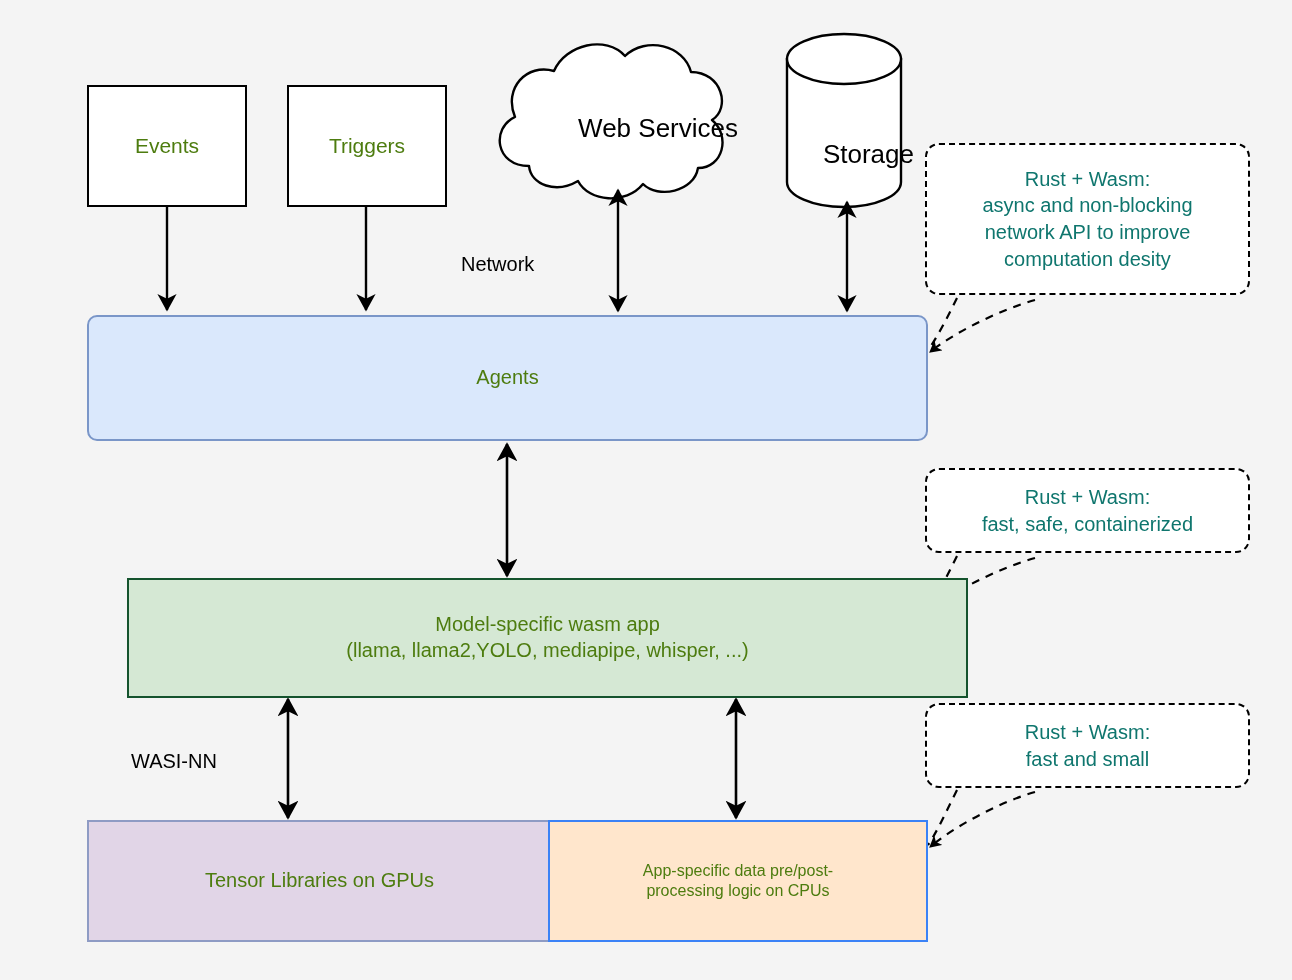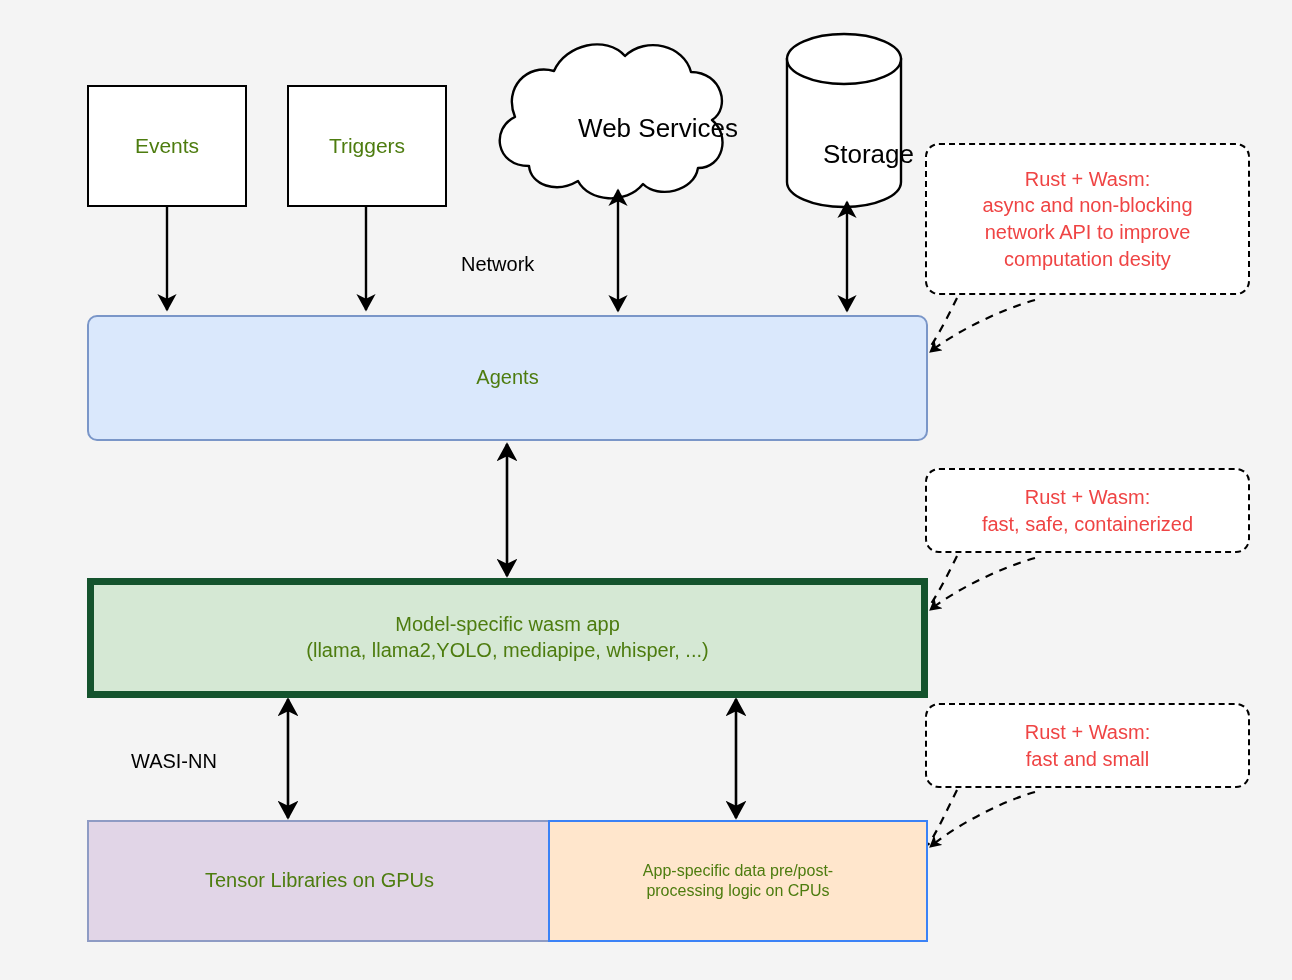--- a/index.html
+++ b/index.html
@@ -44,22 +44,23 @@
     font-size: 21px;
   }
 
   .agents-box {
     background: #dae8fc;
     border: 2px solid #7a96c8;
     font-size: 20px;
   }
   .wasm-box {
     background: #d5e8d4;
-    border: 7px solid #14532d;
-    font-size: 20px;
+    border: 2px solid #14532d;
+    font-size: 20px;
+    margin-left: 40px;
   }
   .tensor-box {
     background: #e1d5e7;
     border: 2px solid #8e9bc4;
     font-size: 20px;
   }
   .cpu-box {
     background: #ffe6cc;
     border: 2px solid #3b82f6;
     font-size: 16px;
@@ -88,21 +89,21 @@
     box-sizing: border-box;
     background: #ffffff;
     border: 2px dashed #000000;
     border-radius: 14px;
     display: flex;
     flex-direction: column;
     align-items: center;
     justify-content: center;
     text-align: center;
     font-size: 20px;
-    color: #ef4444;
+    color: #0f766e;
     line-height: 1.33;
     padding: 6px 12px;
   }
   .callout .cl-line { display: block; white-space: nowrap; }
 </style>
 </head>
 <body>
 
 <div id="canvas">
 

